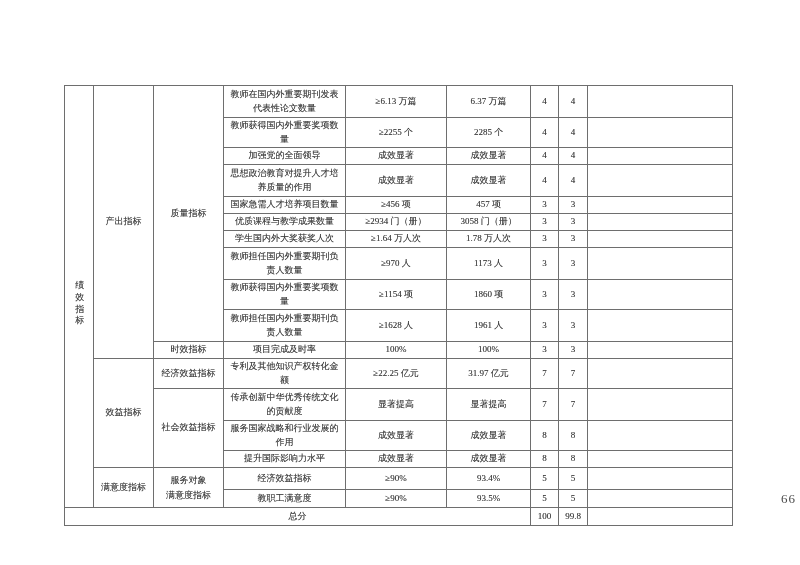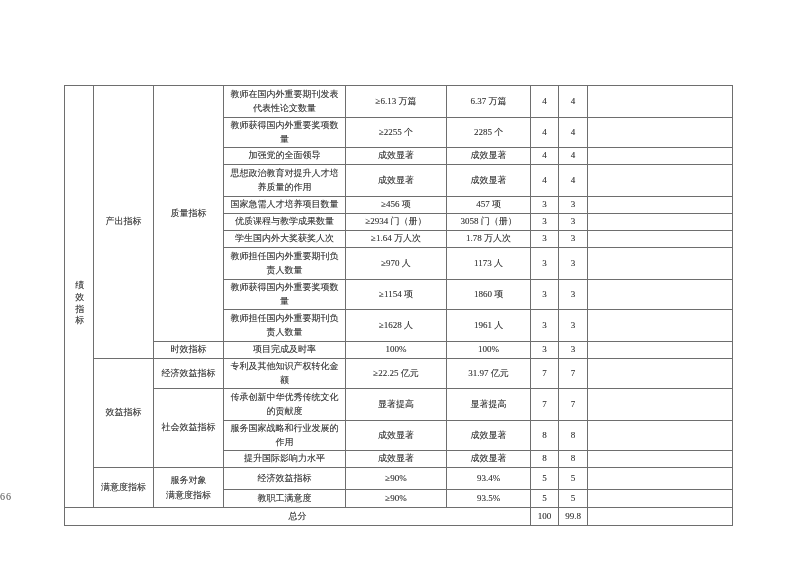--- a/index.html
+++ b/index.html
@@ -43,22 +43,22 @@
     padding: 0;
   }
   tr.h1 { height: 17px; }
   tr.h2 { height: 32px; }
   tr.h3 { height: 22px; }
   tr.h4 { height: 18px; }
   td.sub2 div { line-height: 1.6; }
   .page-number {
     position: absolute;
     left: 0; top: 491px; width: 796px;
-    text-align: left;
-    font-size: 10px;
+    text-align: right;
+    font-size: 13px;
     color: #4a4a4a;
     letter-spacing: 1px;
   }
 </style>
 </head>
 <body>
 
 <div class="page">
 
   <table class="perf">

